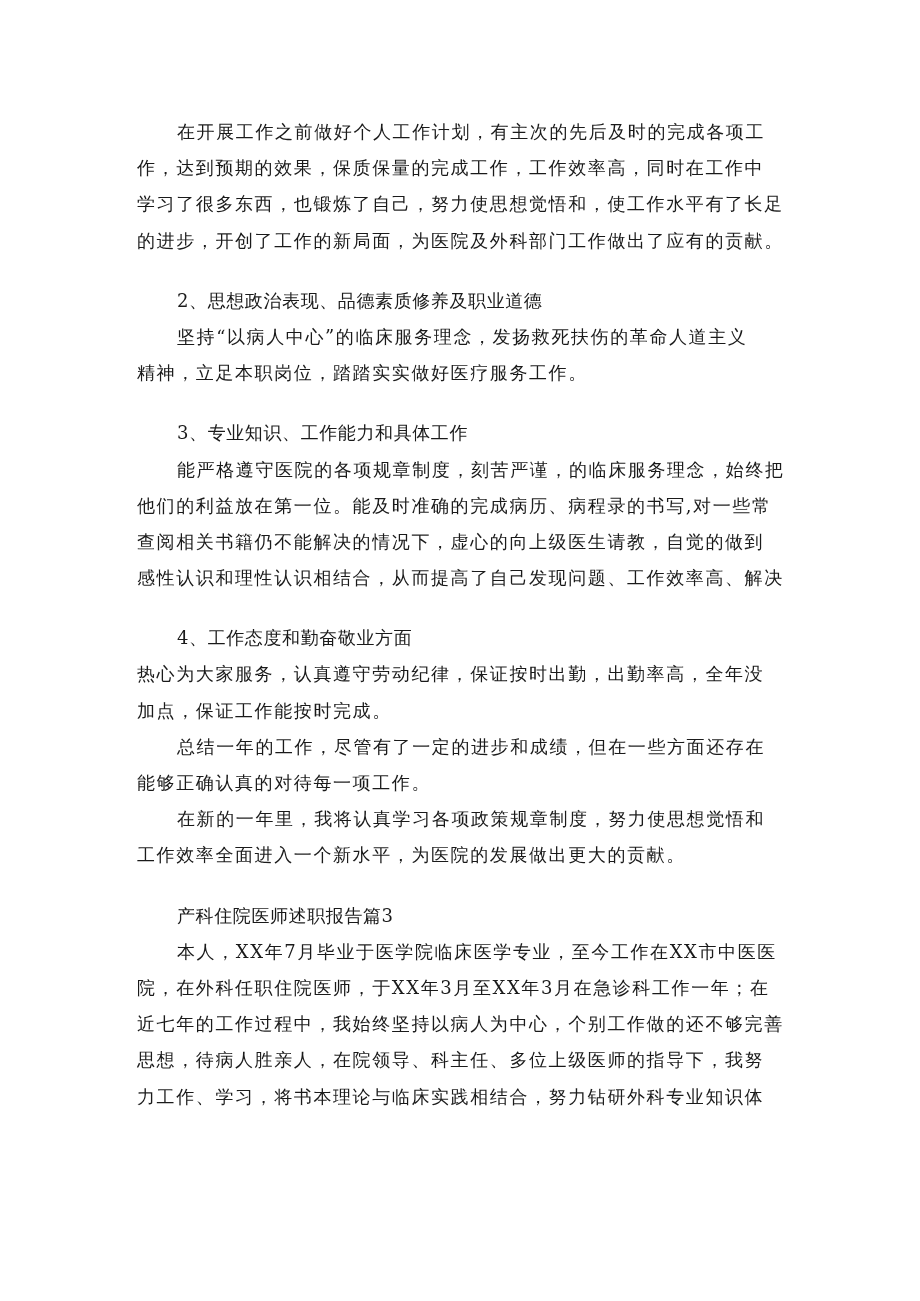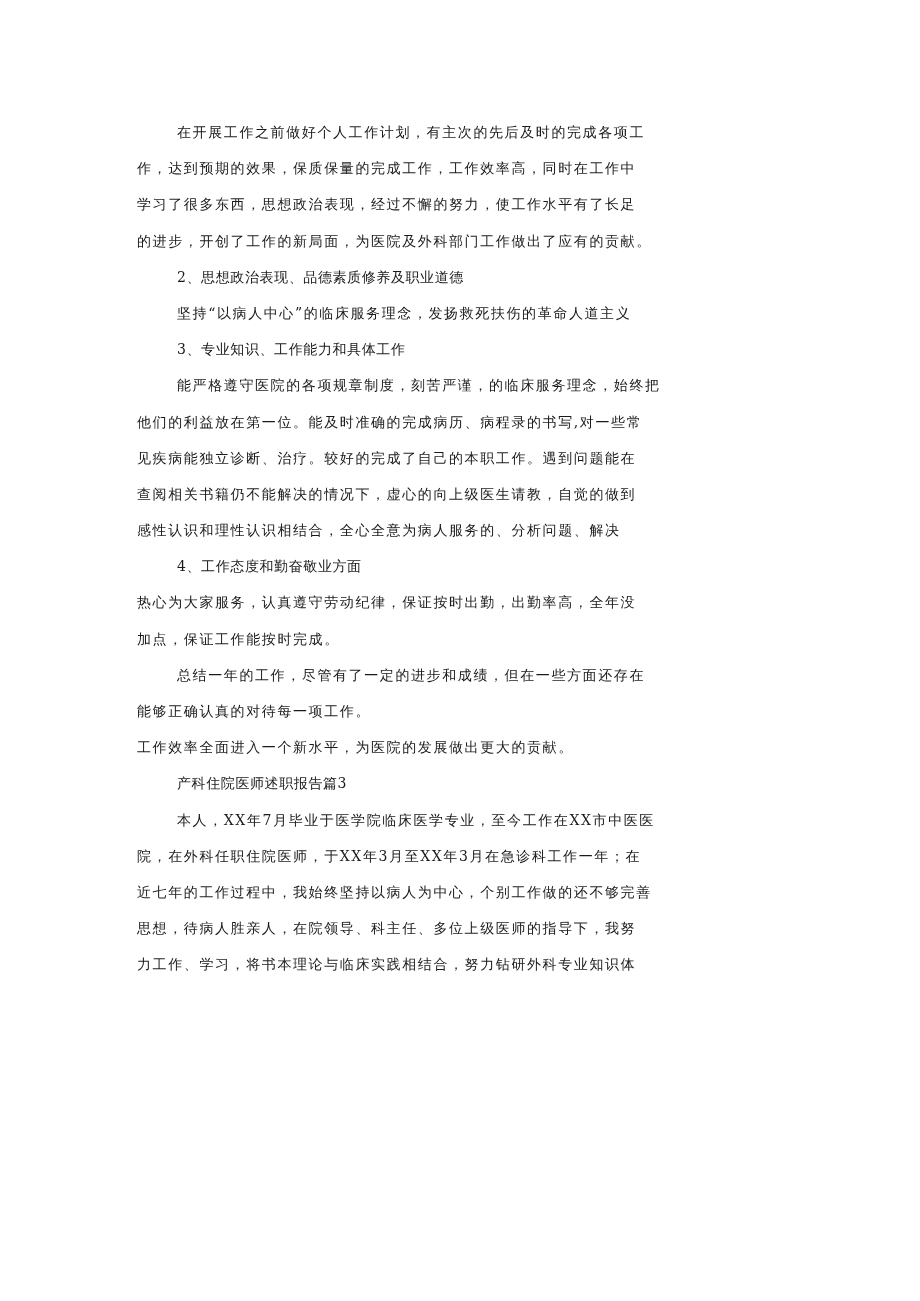--- a/index.html
+++ b/index.html
@@ -1,44 +1,45 @@
 <!DOCTYPE html>
 <html><head>
 <meta charset="utf-8">
 <style>
   html, body { margin: 0; padding: 0; background: #ffffff; }
   body { width: 920px; height: 1301px; position: relative; overflow: hidden;
          font-family: "DejaVu Serif", "Liberation Serif", serif; color: #1a1a1a; }
   .page { position: absolute; left: 137px; top: 114px; width: 660px; }
-  .line { height: 36.2px; line-height: 36.2px; font-size: 14px; white-space: nowrap;
+  .line { height: 36.2px; line-height: 36.2px; font-size: 18px; white-space: nowrap;
           letter-spacing: 1.6px; }
   .indent { padding-left: 40px; }
-  .heading { letter-spacing: 0.6px; }
+  .heading { letter-spacing: 0.6px; margin-top: 24px; }
 </style>
 </head>
 <body>
 
 <div class="page" id="page">
     <div class="line indent">在开展工作之前做好个人工作计划，有主次的先后及时的完成各项工</div>
     <div class="line">作，达到预期的效果，保质保量的完成工作，工作效率高，同时在工作中</div>
-    <div class="line">学习了很多东西，思想政治表现，经过不懈的努力，使工作水平有了长足</div>
+    <div class="line">学习了很多东西，也锻炼了自己，努力使思想觉悟和，使工作水平有了长足</div>
     <div class="line">的进步，开创了工作的新局面，为医院及外科部门工作做出了应有的贡献。</div>
     <div class="line indent heading">2、思想政治表现、品德素质修养及职业道德</div>
     <div class="line indent">坚持“以病人中心”的临床服务理念，发扬救死扶伤的革命人道主义</div>
+    <div class="line">精神，立足本职岗位，踏踏实实做好医疗服务工作。</div>
     <div class="line indent heading">3、专业知识、工作能力和具体工作</div>
     <div class="line indent">能严格遵守医院的各项规章制度，刻苦严谨，的临床服务理念，始终把</div>
     <div class="line">他们的利益放在第一位。能及时准确的完成病历、病程录的书写,对一些常</div>
-    <div class="line">见疾病能独立诊断、治疗。较好的完成了自己的本职工作。遇到问题能在</div>
     <div class="line">查阅相关书籍仍不能解决的情况下，虚心的向上级医生请教，自觉的做到</div>
-    <div class="line">感性认识和理性认识相结合，全心全意为病人服务的、分析问题、解决</div>
+    <div class="line">感性认识和理性认识相结合，从而提高了自己发现问题、工作效率高、解决</div>
     <div class="line indent heading">4、工作态度和勤奋敬业方面</div>
     <div class="line">热心为大家服务，认真遵守劳动纪律，保证按时出勤，出勤率高，全年没</div>
     <div class="line">加点，保证工作能按时完成。</div>
     <div class="line indent">总结一年的工作，尽管有了一定的进步和成绩，但在一些方面还存在</div>
     <div class="line">能够正确认真的对待每一项工作。</div>
+    <div class="line indent">在新的一年里，我将认真学习各项政策规章制度，努力使思想觉悟和</div>
     <div class="line">工作效率全面进入一个新水平，为医院的发展做出更大的贡献。</div>
     <div class="line indent heading">产科住院医师述职报告篇3</div>
     <div class="line indent">本人，XX年7月毕业于医学院临床医学专业，至今工作在XX市中医医</div>
     <div class="line">院，在外科任职住院医师，于XX年3月至XX年3月在急诊科工作一年；在</div>
     <div class="line">近七年的工作过程中，我始终坚持以病人为中心，个别工作做的还不够完善</div>
     <div class="line">思想，待病人胜亲人，在院领导、科主任、多位上级医师的指导下，我努</div>
     <div class="line">力工作、学习，将书本理论与临床实践相结合，努力钻研外科专业知识体</div>
   </div>
 
 </body></html>

